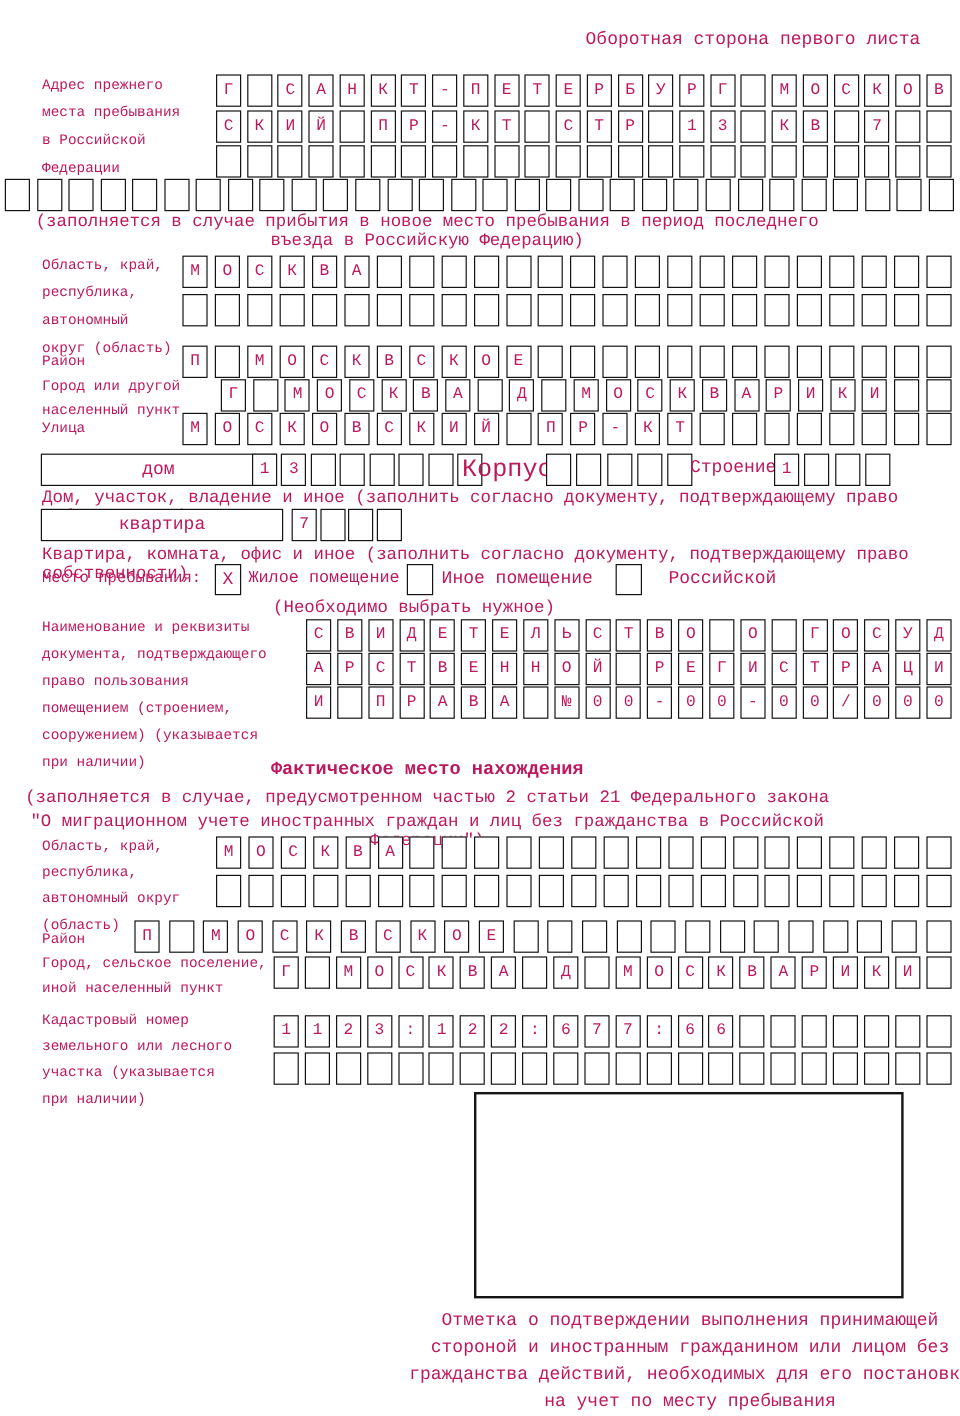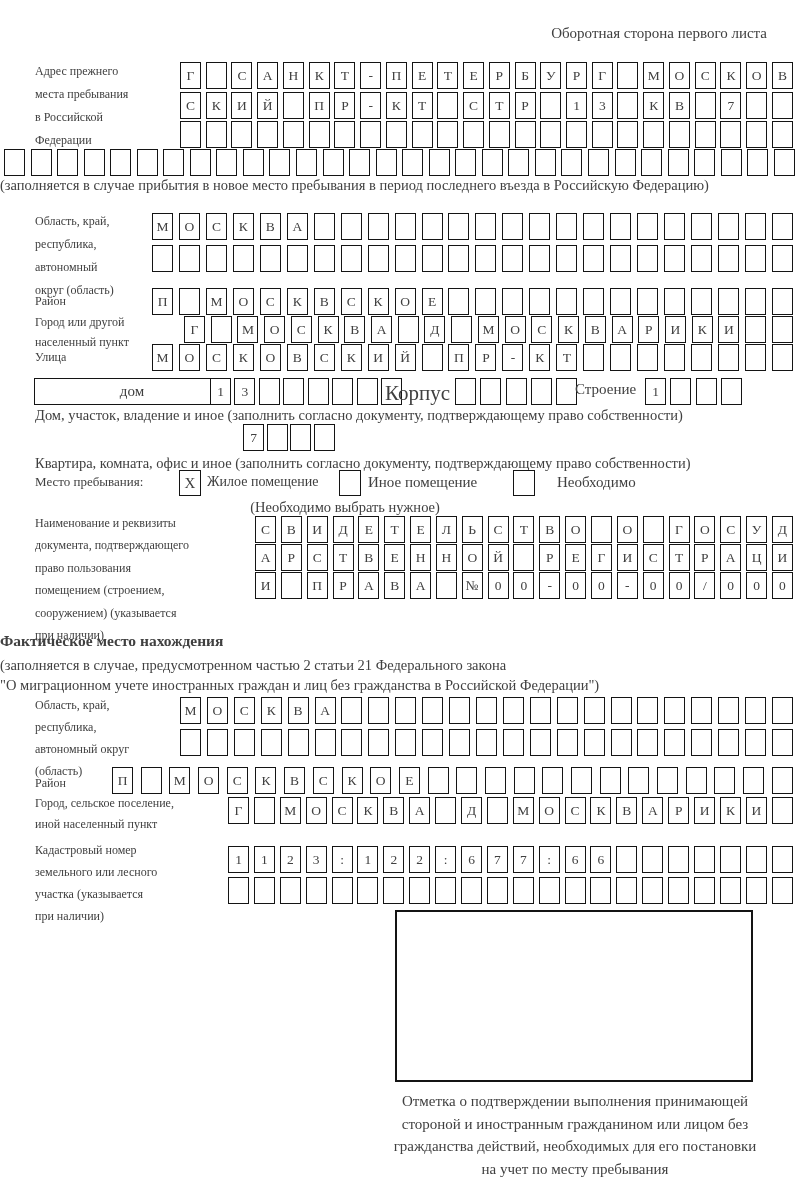--- a/index.html
+++ b/index.html
@@ -1,21 +1,21 @@
 <!DOCTYPE html>
 <html><head>
 <meta charset="utf-8">
 <style>
   html,body{margin:0;padding:0;background:#fff;}
   #page{position:relative;width:800px;height:1180px;background:#fff;overflow:hidden;
-        font-family:Liberation Serif, serif;color:#404040;}
+        font-family:Liberation Mono, monospace;color:#be185d;}
   .abs{position:absolute;}
   .lbl{font-size:12px;line-height:23px;white-space:pre-line;}
   .cap{font-size:14.5px;}
-  .ctr{left:0;width:712px;}
+  .ctr{left:0;width:712px;text-align:center;}
   .bold{font-weight:bold;}
   .cellrow{position:absolute;display:flex;justify-content:space-between;}
   .cell{width:21px;height:27px;box-sizing:border-box;border:1.5px solid #141414;
         display:flex;align-items:center;justify-content:center;
         font-size:13.5px;background:#fff;flex:none;}
   .widebox{position:absolute;height:27px;box-sizing:border-box;border:1.5px solid #141414;
         display:flex;align-items:center;justify-content:center;font-size:15px;background:#fff;}
   .cbox{position:absolute;width:22px;height:26px;box-sizing:border-box;border:1.5px solid #141414;
         display:flex;align-items:center;justify-content:center;font-size:15px;background:#fff;}
   .stamp{position:absolute;box-sizing:border-box;border:2px solid #141414;background:#fff;}
@@ -307,35 +307,36 @@
     </div>
   <div class="abs cap" style="left:575px;top:381px;font-size:15px;">Строение</div>
   <div class="cellrow" style="top:378px;left:645px;width:97px;">
       <span class="cell">1</span>
       <span class="cell"></span>
       <span class="cell"></span>
       <span class="cell"></span>
     </div>
   <div class="abs cap" style="left:35px;top:407px;">Дом, участок, владение и иное (заполнить согласно документу, подтверждающему право собственности)</div>
 
+  <div class="widebox" style="left:34px;top:424px;width:202px;">квартира</div>
   <div class="cellrow" style="top:424px;left:243px;width:92px;">
       <span class="cell">7</span>
       <span class="cell"></span>
       <span class="cell"></span>
       <span class="cell"></span>
     </div>
   <div class="abs cap" style="left:35px;top:455px;">Квартира, комната, офис и иное (заполнить согласно документу, подтверждающему право собственности)</div>
 
   <div class="abs cap" style="left:35px;top:474px;font-size:13px;">Место пребывания:</div>
   <div class="cbox" style="left:179px;top:470px;">X</div>
   <div class="abs cap" style="left:207px;top:474px;font-size:14px;">Жилое помещение</div>
   <div class="cbox" style="left:339px;top:470px;"></div>
   <div class="abs cap" style="left:368px;top:474px;font-size:15px;">Иное помещение</div>
   <div class="cbox" style="left:513px;top:470px;"></div>
-  <div class="abs cap" style="left:557px;top:474px;font-size:15px;">Необходимо</div>
+  <div class="abs cap" style="left:557px;top:474px;font-size:15px;">Российской</div>
   <div class="abs cap" style="left:180px;top:499px;width:330px;text-align:center;">(Необходимо выбрать нужное)</div>
 
   <div class="abs lbl" style="left:35px;top:512px;line-height:22.4px;">Наименование и реквизиты
 документа, подтверждающего
 право пользования
 помещением (строением,
 сооружением) (указывается
 при наличии)</div>
   <div class="cellrow" style="top:516px;left:255px;width:538px;">
       <span class="cell">С</span>

